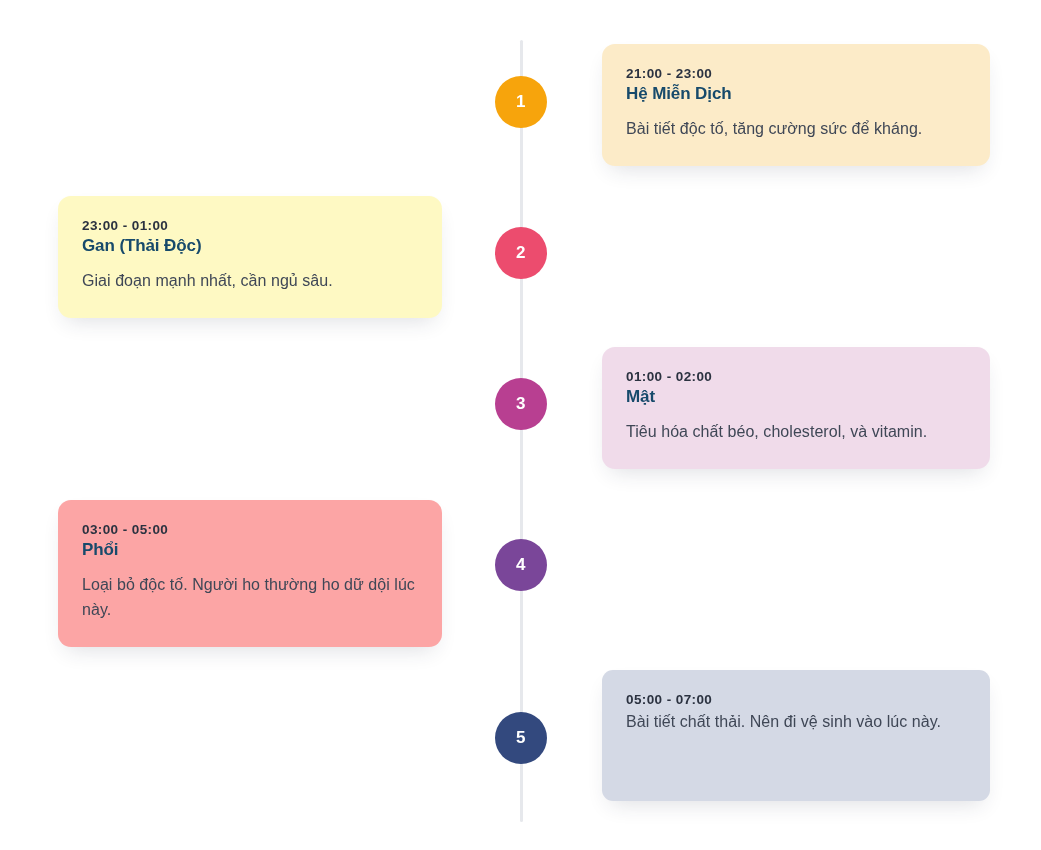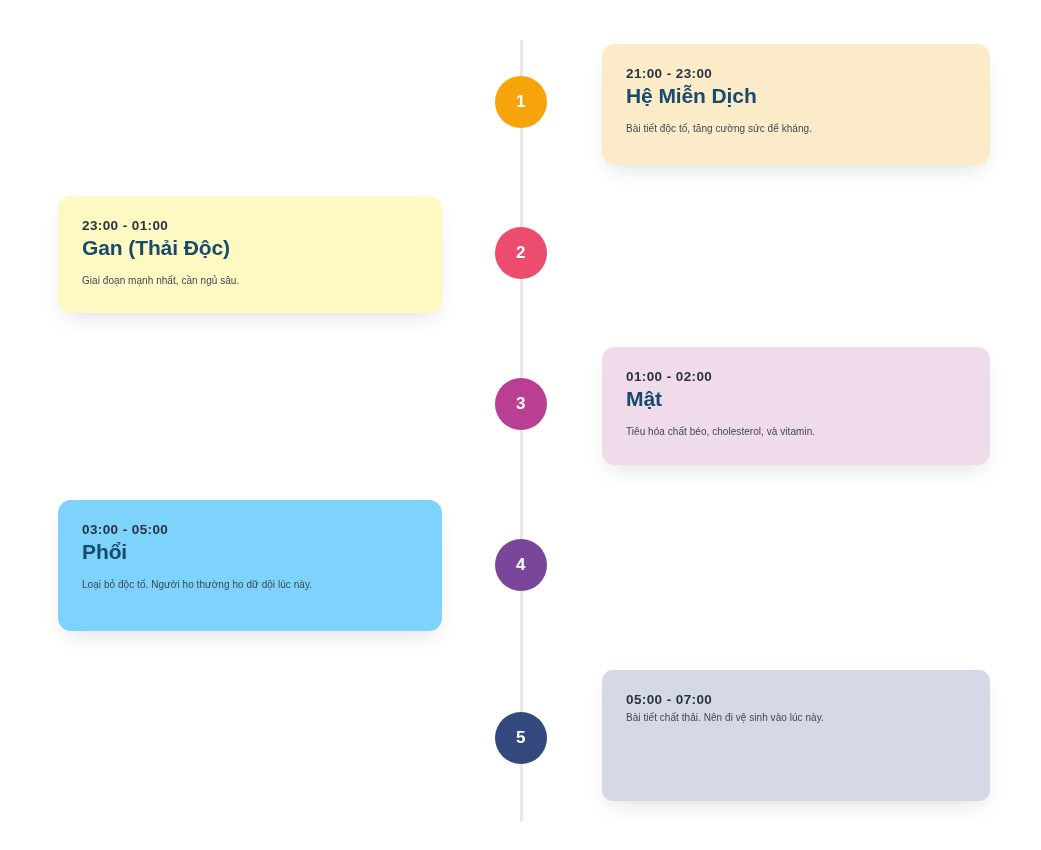--- a/index.html
+++ b/index.html
@@ -60,29 +60,29 @@
 
   .card-time {
     font-size: 13.5px;
     font-weight: bold;
     color: #2b3240;
     letter-spacing: 0.4px;
     margin-bottom: 3px;
   }
 
   .card-title {
-    font-size: 21px;
+    font-size: 17px;
     font-weight: bold;
     color: #174a6b;
     letter-spacing: -0.1px;
     margin-bottom: 13px;
   }
 
   .card-desc {
-    font-size: 10px;
+    font-size: 16px;
     line-height: 1.55;
     color: #3f4756;
     letter-spacing: 0.05px;
   }
 </style>
 </head>
 <body>
 
 <div class="timeline">
   <div class="spine"></div>
@@ -98,21 +98,21 @@
         <div class="card-title">Gan (Thải Độc)</div>
         <div class="card-desc">Giai đoạn mạnh nhất, cần ngủ sâu.</div>
       </div>
       <div class="marker" style="top: 227px; background: rgb(236, 76, 110);">2</div>
       <div class="card right" style="top: 347px; min-height: 118px; background: rgb(240, 219, 234);">
         <div class="card-time">01:00 - 02:00</div>
         <div class="card-title">Mật</div>
         <div class="card-desc">Tiêu hóa chất béo, cholesterol, và vitamin.</div>
       </div>
       <div class="marker" style="top: 378px; background: rgb(184, 63, 145);">3</div>
-      <div class="card left" style="top: 500px; min-height: 131px; background: #7dd3fc;">
+      <div class="card left" style="top: 500px; min-height: 131px; background: #fca5a5;">
         <div class="card-time">03:00 - 05:00</div>
         <div class="card-title">Phổi</div>
         <div class="card-desc">Loại bỏ độc tố. Người ho thường ho dữ dội lúc này.</div>
       </div>
       <div class="marker" style="top: 539px; background: rgb(122, 70, 153);">4</div>
       <div class="card right" style="top: 670px; min-height: 131px; background: rgb(212, 217, 229); border-radius: 11px;">
         <div class="card-time">05:00 - 07:00</div>
         <div class="card-desc">Bài tiết chất thải. Nên đi vệ sinh vào lúc này.</div>
       </div>
       <div class="marker" style="top: 712px; background: rgb(51, 73, 126);">5</div>

